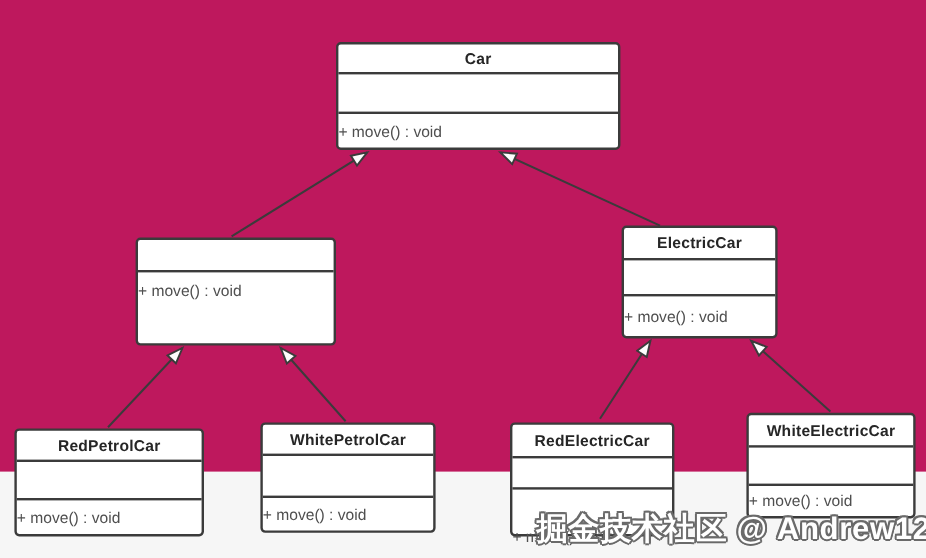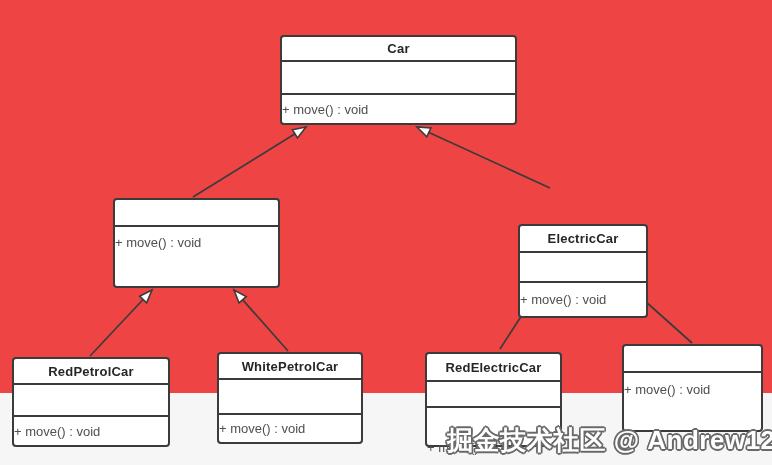--- a/index.html
+++ b/index.html
@@ -5,21 +5,21 @@
   html,body{margin:0;padding:0;}
   body{
     width:772px;height:465px;
     background:#f6f6f6;
     font-family:"Liberation Sans", sans-serif;
     overflow:hidden;
   }
   .canvas{
     position:relative;
     width:772px;height:393px;
-    background:#ef4444;
+    background:#be185d;
   }
   .arrow-layer{
     position:absolute;left:0;top:0;width:772px;height:465px;
   }
   .uml-class{
     position:absolute;
     box-sizing:border-box;
     background:#ffffff;
     border:2px solid #3b3b3b;
     border-radius:4px;
@@ -83,21 +83,21 @@
     <div class="uml-title">Car</div>
     <div class="uml-attrs"></div>
     <div class="uml-methods">+ move() : void</div>
   </div>
 
   <div class="uml-class" style="left:113px;top:198px;width:167px;height:90px;grid-template-rows:27px 1fr 28px;">
     <div class="uml-attrs"></div>
     <div class="uml-methods">+ move() : void</div>
   </div>
 
-  <div class="uml-class" style="left:518px;top:188px;width:130px;height:94px;grid-template-rows:27px 1fr 33px;margin-top:36px;">
+  <div class="uml-class" style="left:518px;top:188px;width:130px;height:94px;grid-template-rows:27px 1fr 33px;">
     <div class="uml-title">ElectricCar</div>
     <div class="uml-attrs"></div>
     <div class="uml-methods">+ move() : void</div>
   </div>
 
   <div class="uml-class" style="left:12px;top:357px;width:158px;height:90px;grid-template-rows:26px 1fr 28px;">
     <div class="uml-title">RedPetrolCar</div>
     <div class="uml-attrs"></div>
     <div class="uml-methods">+ move() : void</div>
   </div>
@@ -108,19 +108,20 @@
     <div class="uml-methods">+ move() : void</div>
   </div>
 
   <div class="uml-class" style="left:425px;top:352px;width:137px;height:95px;grid-template-rows:28px 1fr 30px;gap:24px;">
     <div class="uml-title">RedElectricCar</div>
     <div class="uml-attrs"></div>
     <div class="uml-methods">+ move() : void</div>
   </div>
 
   <div class="uml-class" style="left:622px;top:344px;width:141px;height:88px;grid-template-rows:27px 1fr 25px;">
+    <div class="uml-title">WhiteElectricCar</div>
     <div class="uml-attrs"></div>
     <div class="uml-methods">+ move() : void</div>
   </div>
 
   <div class="watermark">掘金技术社区 @ Andrew1219</div>
 
 </div>
 
 </body></html>

